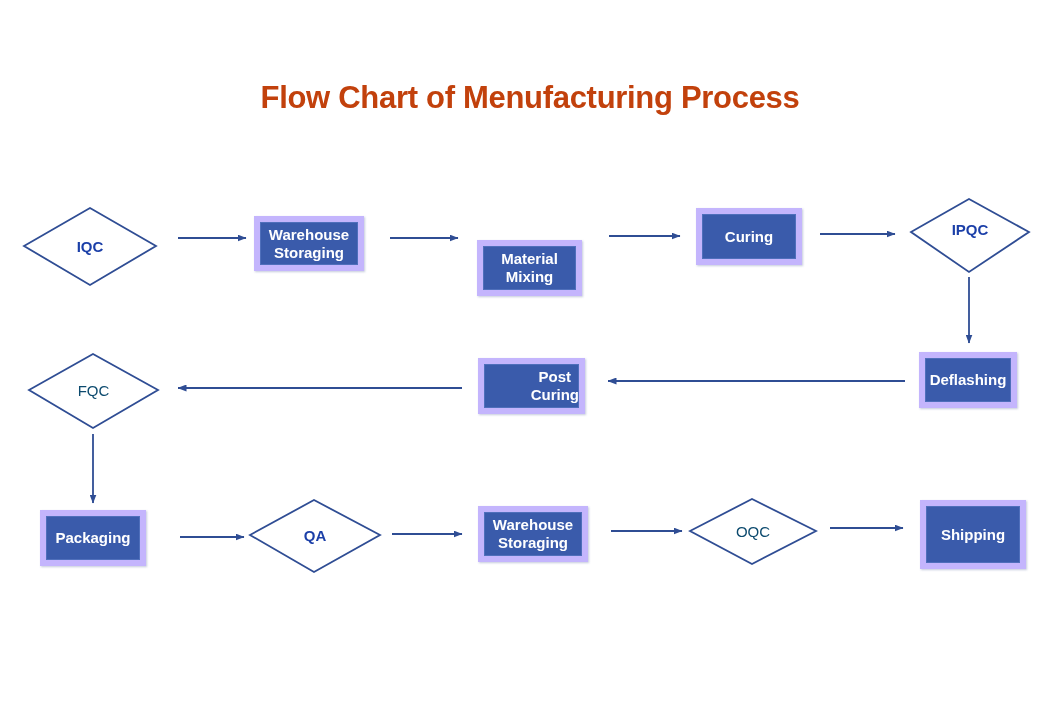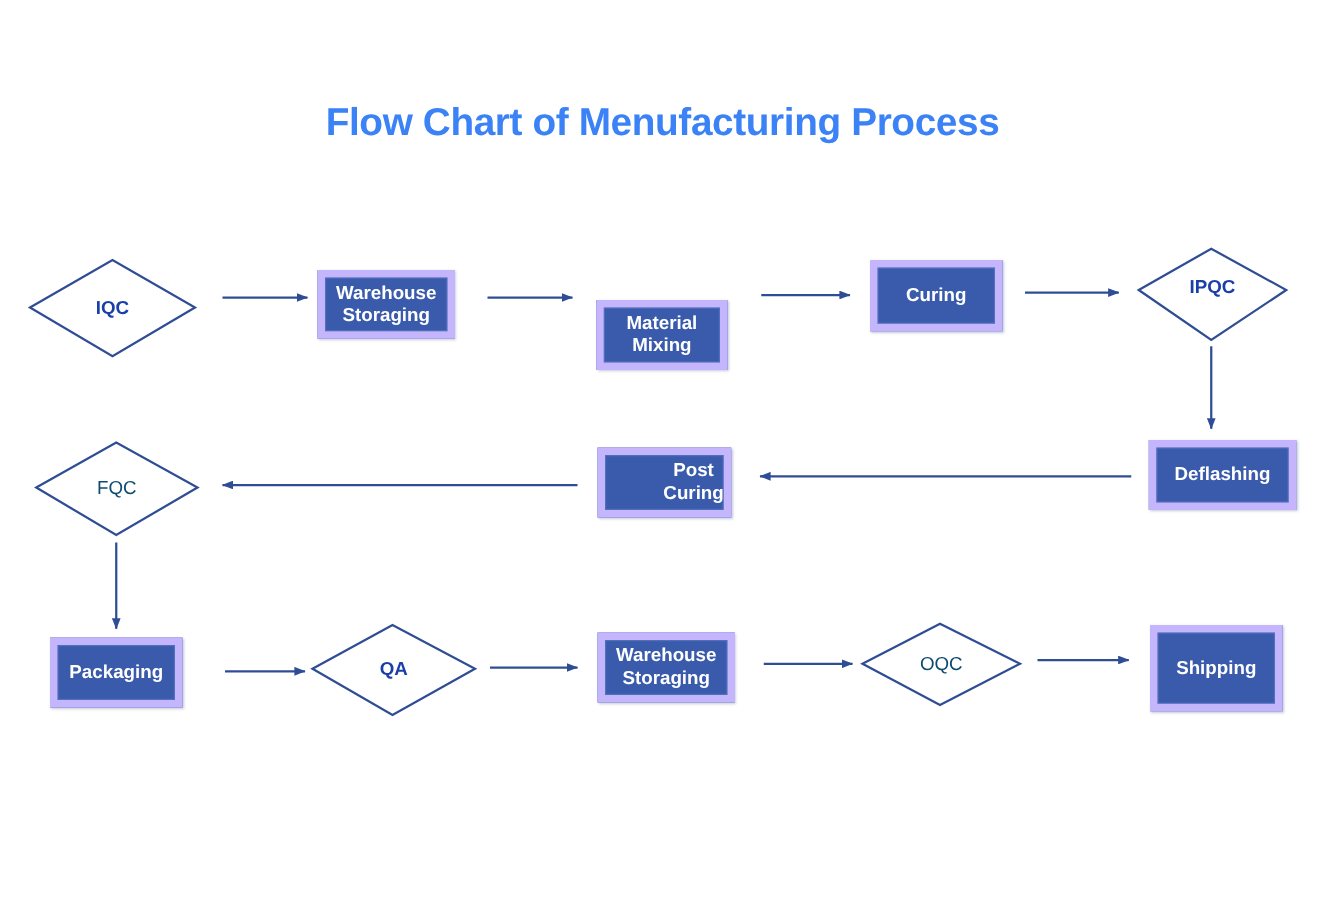--- a/index.html
+++ b/index.html
@@ -25,21 +25,21 @@
     height: 720px;
   }
   .chart-title {
     position: absolute;
     left: 0;
     top: 80px;
     width: 1060px;
     text-align: center;
     font-size: 31px;
     font-weight: bold;
-    color: #3b82f6;
+    color: #c2410c;
     letter-spacing: -0.3px;
     white-space: nowrap;
   }
   
   .node {
     position: absolute;
     box-sizing: border-box;
     display: flex;
     align-items: center;
     justify-content: center;
@@ -131,21 +131,21 @@
   </div>
 
   <div class="node process" style="left:696px; top:208px; width:106px; height:57px;">
     <span class="node-label">Curing</span>
   </div>
 
   <div class="node decision" style="left:911px; top:193px; width:118px; height:73px;">
     <span class="node-label">IPQC</span>
   </div>
 
-  <div class="node process" style="left:919px; top:352px; width:118px; height:56px;">
+  <div class="node process" style="left:919px; top:352px; width:98px; height:56px;">
     <span class="node-label">Deflashing</span>
   </div>
 
   <div class="node process" style="left:478px; top:358px; width:107px; height:56px;justify-content:flex-end;">
     <span class="node-label">Post
 Curing</span>
   </div>
 
   <div class="node decision light" style="left:29px; top:354px; width:129px; height:74px;">
     <span class="node-label">FQC</span>

